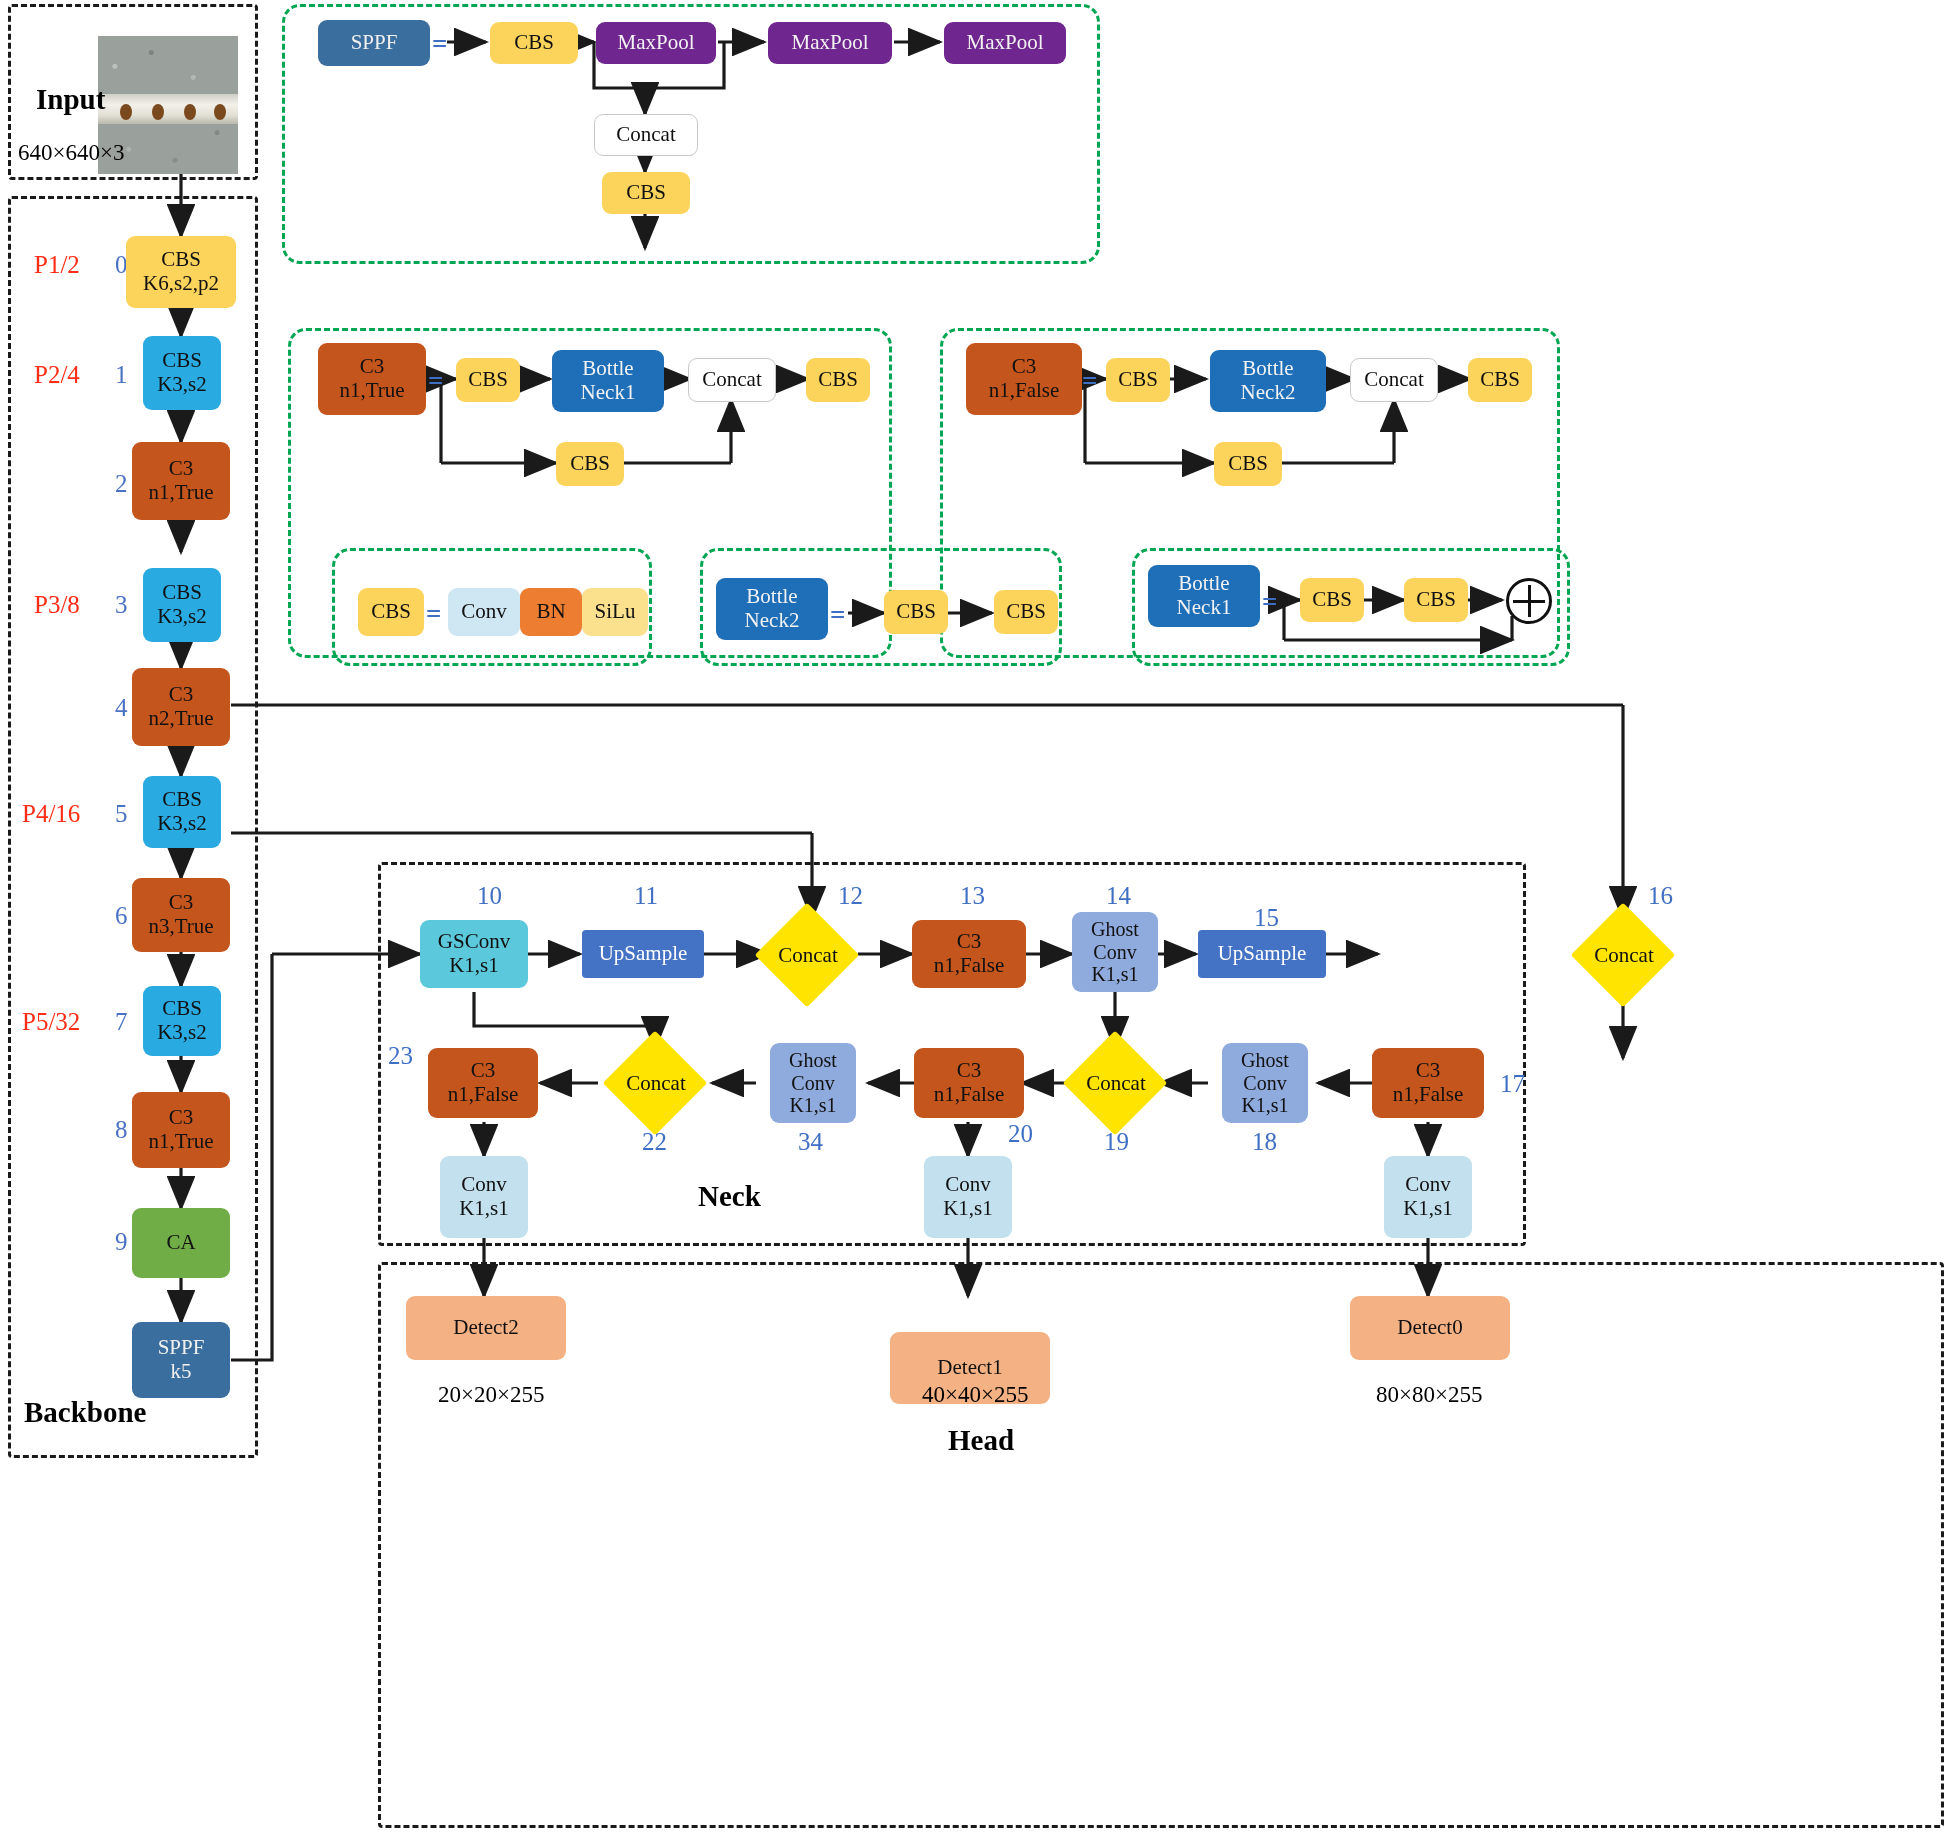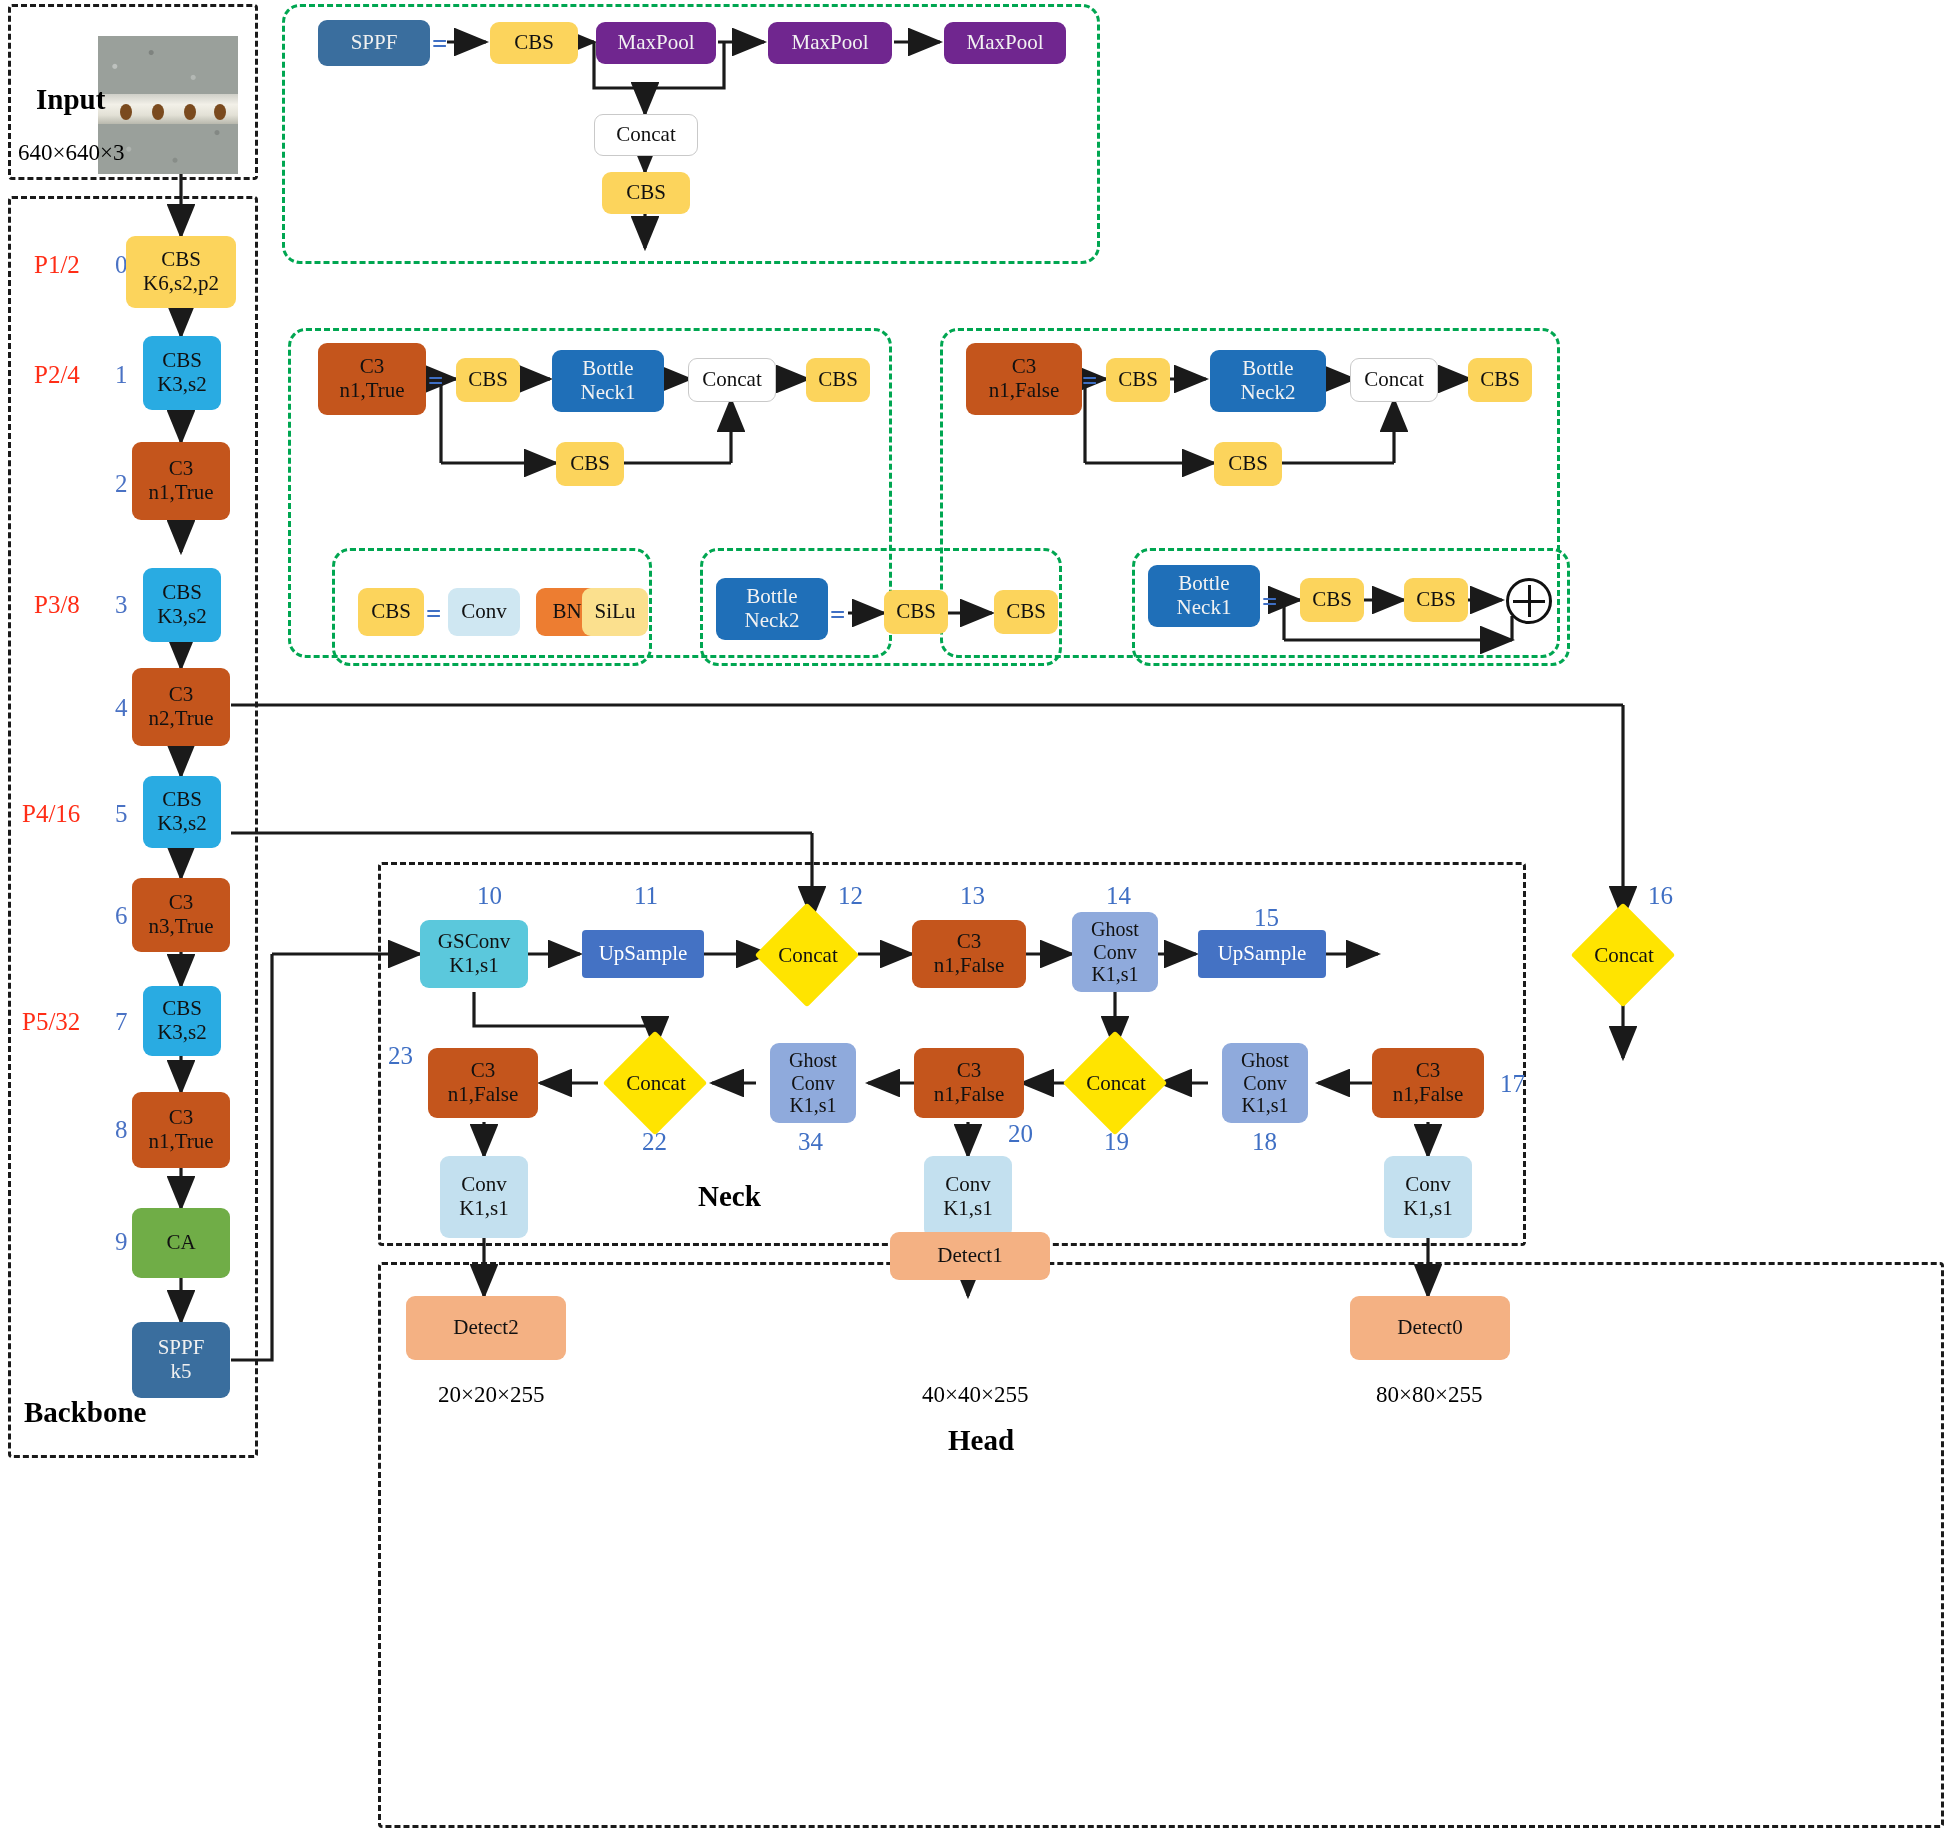--- a/index.html
+++ b/index.html
@@ -15,21 +15,21 @@
   .yellow{background:#fcd45c;}
   .paleyellow{background:#fbe08e;}
   .cyan{background:#29abe2;}
   .rust{background:#c4551c;}
   .green{background:#70ad47;}
   .steel{background:#3a6e9e;}
   .brightblue{background:#1f6fb8;color:#f2f2f2;}
   .purple{background:#70268f;color:#f2f2f2;}
   .white{background:#fff;border:1px solid #c9c9c9;}
   .lightblue{background:#cfe7f2;}
-  .orange{background:#ed7d31;margin-left:16px;}
+  .orange{background:#ed7d31;}
   .gsconv{background:#5bc8dc;}
   .upsample{background:#4472c4;color:#fff;}
   .ghost{background:#8faadc;}
   .convk{background:#c3e0ef;}
   .detect{background:#f4b183;}
 
   
   .dashblack{border:3px dashed #1a1a1a;border-radius:4px;}
   .dashgreen{border:3px dashed #00a651;border-radius:18px;}
 
@@ -493,21 +493,21 @@
 </div>
 
 <div class="abs dashblack" style="left:378px;top:1262px;width:1566px;height:566px;"></div>
 <div class="boldlbl" style="left:948px;top:1424px;">Head</div>
 
 <div class="node detect" style="left:406px;top:1296px;width:160px;height:64px;">
   <span>Detect2</span>
 </div>
 <div class="plain" style="left:438px;top:1382px;">20×20×255</div>
 
-<div class="node detect" style="left:890px;top:1232px;width:160px;height:48px;text-align:right;">
+<div class="node detect" style="left:890px;top:1332px;width:160px;height:72px;text-align:right;">
   <span>Detect1</span>
 </div>
 <div class="plain" style="left:922px;top:1382px;">40×40×255</div>
 
 <div class="node detect" style="left:1350px;top:1296px;width:160px;height:64px;">
   <span>Detect0</span>
 </div>
 <div class="plain" style="left:1376px;top:1382px;">80×80×255</div>
 
 </body></html>

